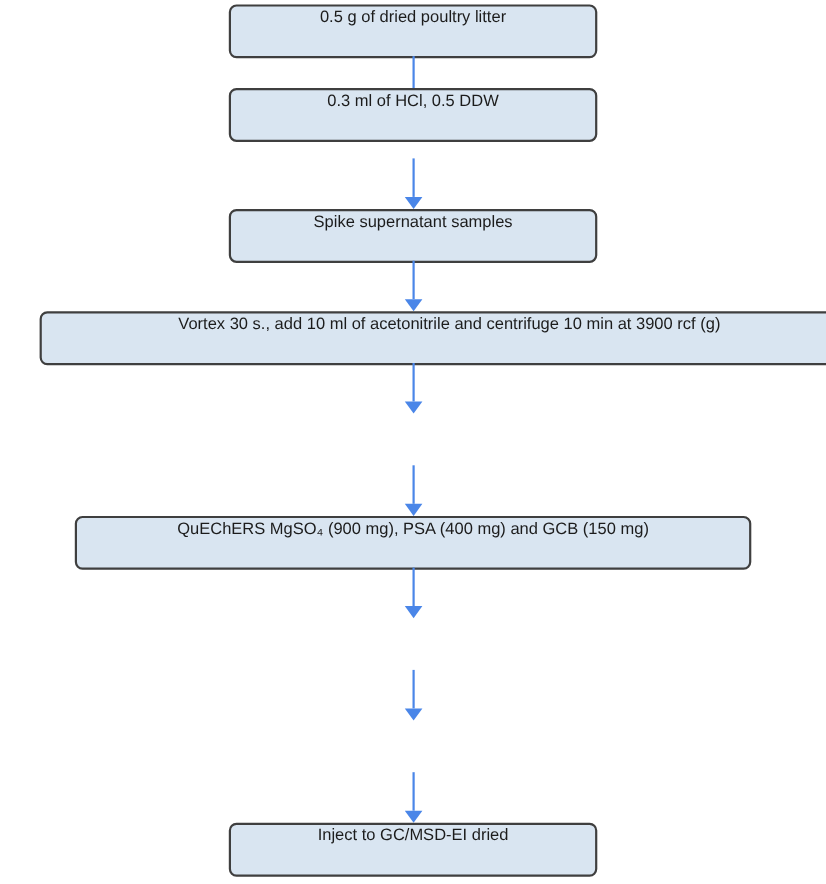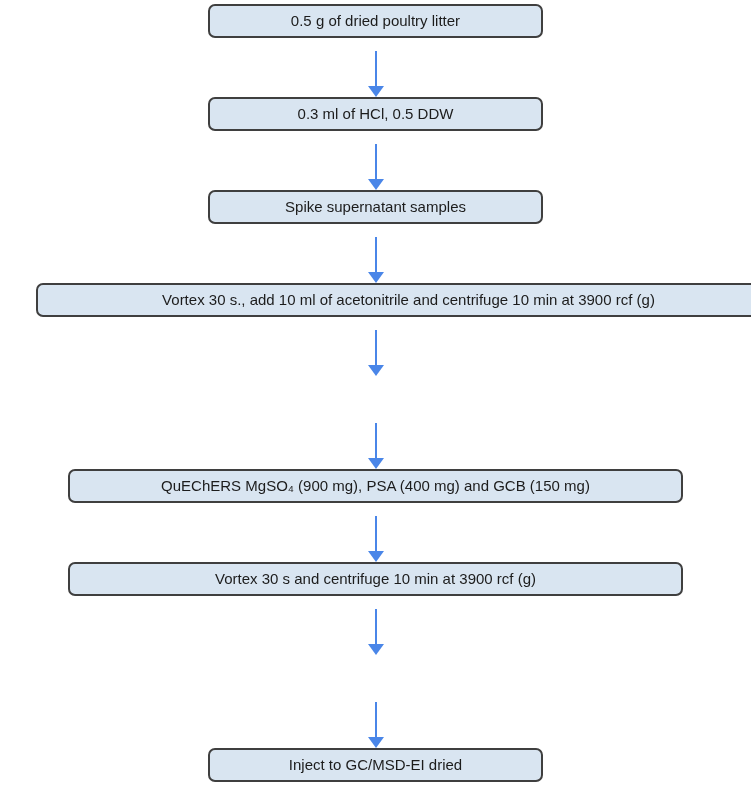--- a/index.html
+++ b/index.html
@@ -17,27 +17,26 @@
   }
   .canvas {
     position: relative;
     width: 751px;
     height: 804px;
     background: var(--background);
     overflow: hidden;
   }
   .box {
     position: absolute;
-    height: 34px;
+    height: 49px;
     box-sizing: border-box;
     background: var(--box-fill);
     border: 2px solid var(--box-border);
     border-radius: 7px;
     display: flex;
-    align-items: center;
     justify-content: center;
     text-align: center;
     color: var(--text);
     font-size: 15px;
     line-height: 1.1;
     padding: 2px 8px;
   }
   .box.narrow { left: 208px; width: 335px; }
   .box.medium { left: 68px;  width: 615px; }
   .box.wide   { left: 3px;   width: 745px; margin-left: 33px; }
@@ -69,21 +68,21 @@
 <div class="canvas">
 
   <div class="box narrow" style="top:4px">
     <span>0.5 g of dried poultry litter</span>
   </div>
   <div class="arrow" style="top:51px">
     <div class="shaft"></div>
     <div class="head"></div>
   </div>
 
-  <div class="box narrow" style="top:97px">
+  <div class="box narrow" style="top:80px">
     <span>0.3 ml of HCl, 0.5 DDW</span>
   </div>
   <div class="arrow" style="top:144px">
     <div class="shaft"></div>
     <div class="head"></div>
   </div>
 
   <div class="box narrow" style="top:190px">
     <span>Spike supernatant samples</span>
   </div>
@@ -106,23 +105,20 @@
   </div>
 
   <div class="box medium" style="top:469px">
     <span>QuEChERS MgSO₄ (900 mg), PSA (400 mg) and GCB (150 mg)</span>
   </div>
   <div class="arrow" style="top:516px">
     <div class="shaft"></div>
     <div class="head"></div>
   </div>
 
-  <div class="box medium" style="top:562px">
-    <span>Vortex 30 s and centrifuge 10 min at 3900 rcf (g)</span>
-  </div>
   <div class="arrow" style="top:609px">
     <div class="shaft"></div>
     <div class="head"></div>
   </div>
 
   <div class="arrow" style="top:702px">
     <div class="shaft"></div>
     <div class="head"></div>
   </div>
 

